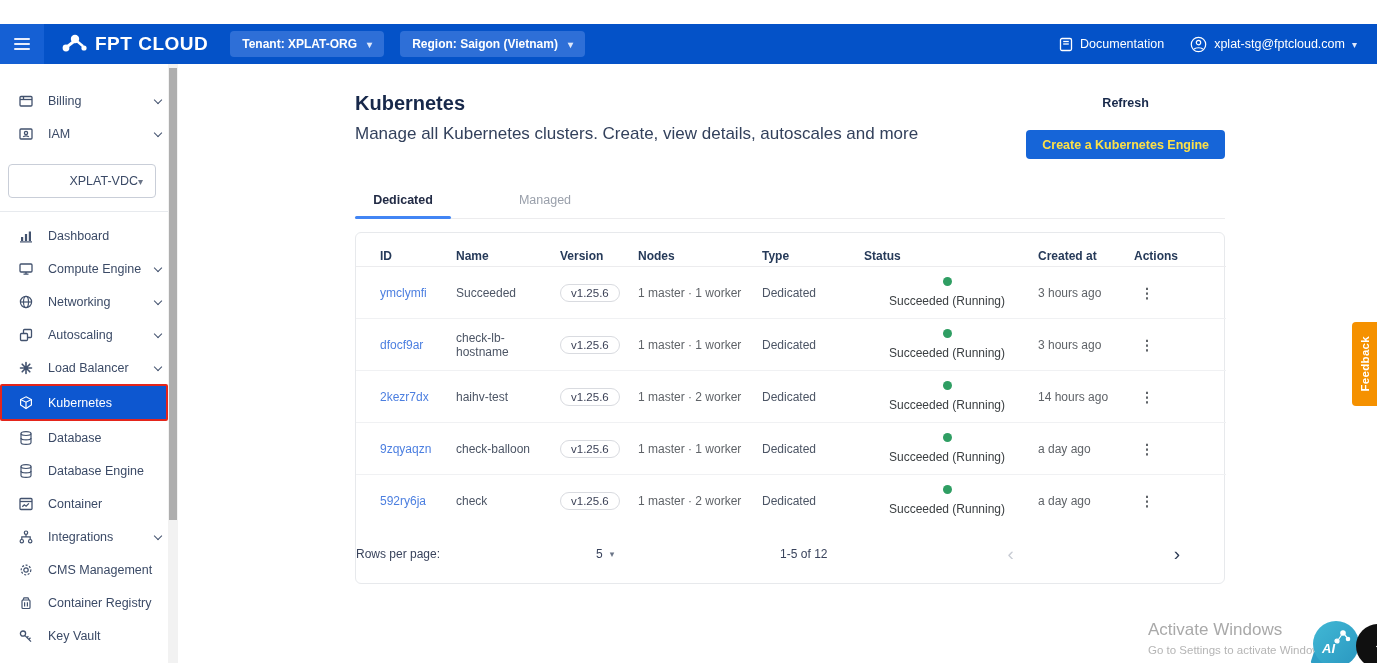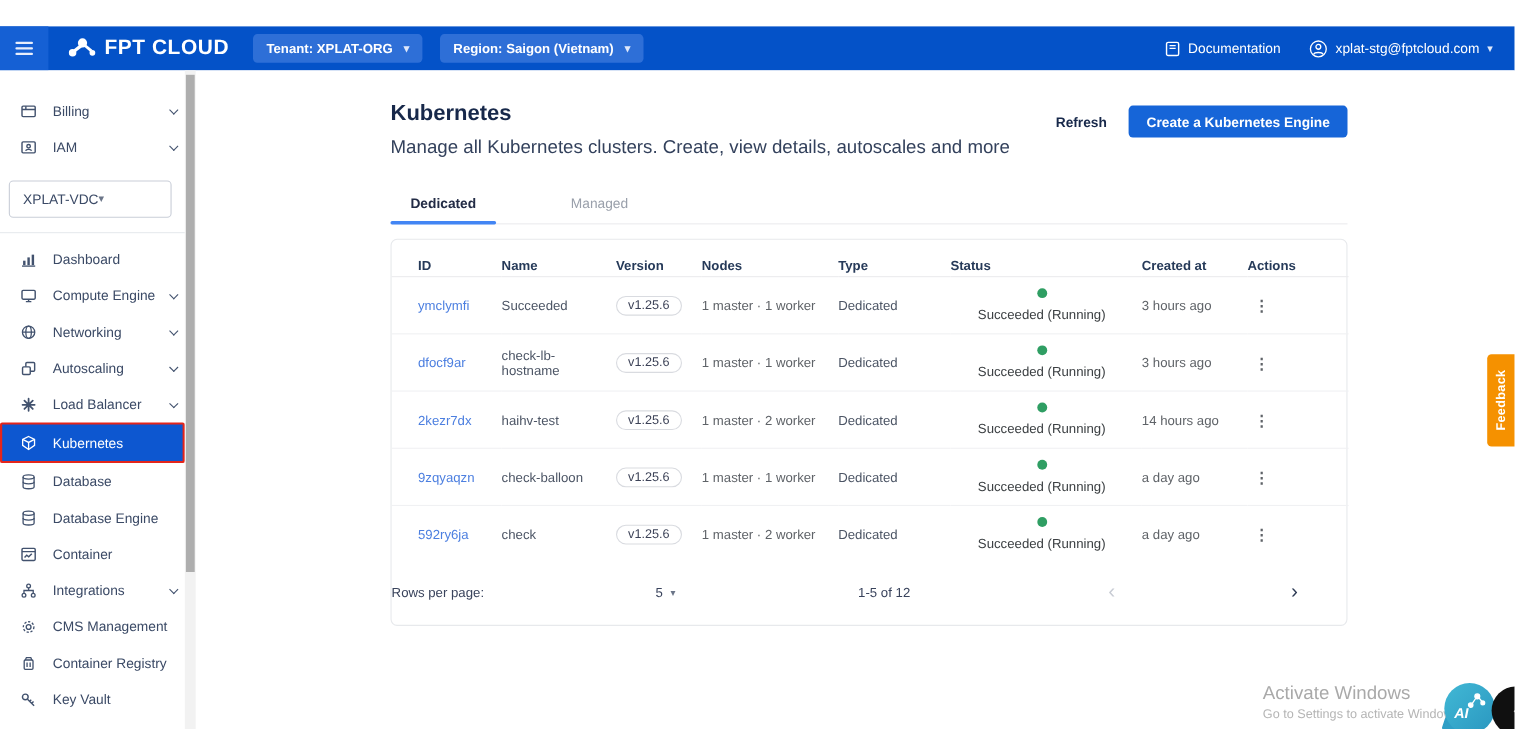--- a/index.html
+++ b/index.html
@@ -22,36 +22,36 @@
 
   
   .sidebar { position:relative; width:178px; flex:0 0 178px; background:#fff; padding-top:20px; height:100%; }
   .s-item { display:flex; align-items:center; height:33px; padding:0 14px 0 18px; color:#3b4a66; font-size:12.5px; cursor:pointer; }
   .s-item .s-icon { width:16px; height:16px; margin-right:14px; display:inline-flex; color:#42526e; }
   .s-item .s-label { flex:1; }
   .chev { width:12px; display:inline-flex; justify-content:center; }
   .chev::after { content:""; width:5px; height:5px; border-right:1.5px solid #42526e; border-bottom:1.5px solid #42526e; transform:rotate(45deg); margin-top:-2px; }
   .s-item.active { background:#0d57d0; color:#fff; border:2px solid #e4251b; border-radius:2px; margin-right:10px; padding-left:16px; height:37px; }
   .s-item.active .s-icon { color:#fff; }
-  .vdc-select { margin:14px 22px 0 8px; height:34px; border:1px solid #c9ced8; border-radius:4px; display:flex; align-items:center; justify-content:flex-start; padding:0 12px; font-size:12.5px; color:#3b4a66; cursor:pointer; background:#fff; }
+  .vdc-select { margin:14px 22px 0 8px; height:34px; border:1px solid #c9ced8; border-radius:4px; display:flex; align-items:center; justify-content:flex-end; padding:0 12px; font-size:12.5px; color:#3b4a66; cursor:pointer; background:#fff; }
   .vdc-select .caret { color:#6b7588; font-size:10px; }
   .s-divider { height:1px; background:#e7eaee; margin:13px 10px 7px 0; }
   .sb-track { position:absolute; top:0; right:0; width:10px; height:100%; background:#f2f2f2; }
   .sb-thumb { position:absolute; top:4px; right:1px; width:8px; height:452px; background:#aeaeae; cursor:pointer; }
   .sb-down { position:absolute; bottom:8px; right:2px; width:0; height:0; border-left:3.5px solid transparent; border-right:3.5px solid transparent; border-top:4.5px solid #8e8e8e; }
 
   
   .main { position:relative; flex:1; background:#fff; overflow:hidden; }
   .page { width:870px; margin:28px 0 0 177px; }
   .page-head { display:flex; justify-content:space-between; align-items:flex-start; }
   .page-title { font-size:20px; font-weight:700; color:#17284a; }
   .page-sub { margin-top:9px; font-size:17px; color:#33415c; }
-  .head-actions { display:flex; align-items:center; gap:20px; margin-top:4px; }
+  .head-actions { display:flex; align-items:center; gap:20px; margin-top:4px;flex-direction:column; }
   .refresh-btn { background:none; border:none; font-family:inherit; font-size:12.5px; font-weight:700; color:#17284a; cursor:pointer; }
-  .create-btn { background:#1665d8; border:none; color:#ffffff; font-family:inherit; font-size:12.5px; font-weight:700; height:29px; padding:0 16px; border-radius:4px; cursor:pointer; }
+  .create-btn { background:#1665d8; border:none; color:#fde047; font-family:inherit; font-size:12.5px; font-weight:700; height:29px; padding:0 16px; border-radius:4px; cursor:pointer; }
 
   .tabs { display:flex; margin-top:26px; border-bottom:1px solid #ececee; }
   .tab { min-width:96px; text-align:center; padding:8px 0 11px; font-size:12.5px; color:#9aa0ab; cursor:pointer; position:relative; }
   .tab + .tab { margin-left:46px; }
   .tab.active { color:#222b45; font-weight:700; }
   .tab.active::after { content:""; position:absolute; left:0; right:0; bottom:-1px; height:3px; background:#4285f4; border-radius:2px; }
 
   .card { margin-top:13px; background:#fff; border:1px solid #e7e9ec; border-radius:6px; padding-bottom:14px; }
   table { width:100%; border-collapse:collapse; table-layout:fixed; }
   col.c-id{width:100px} col.c-name{width:104px} col.c-ver{width:78px} col.c-nodes{width:124px} col.c-type{width:102px} col.c-status{width:174px} col.c-created{width:96px} col.c-actions{width:92px}

